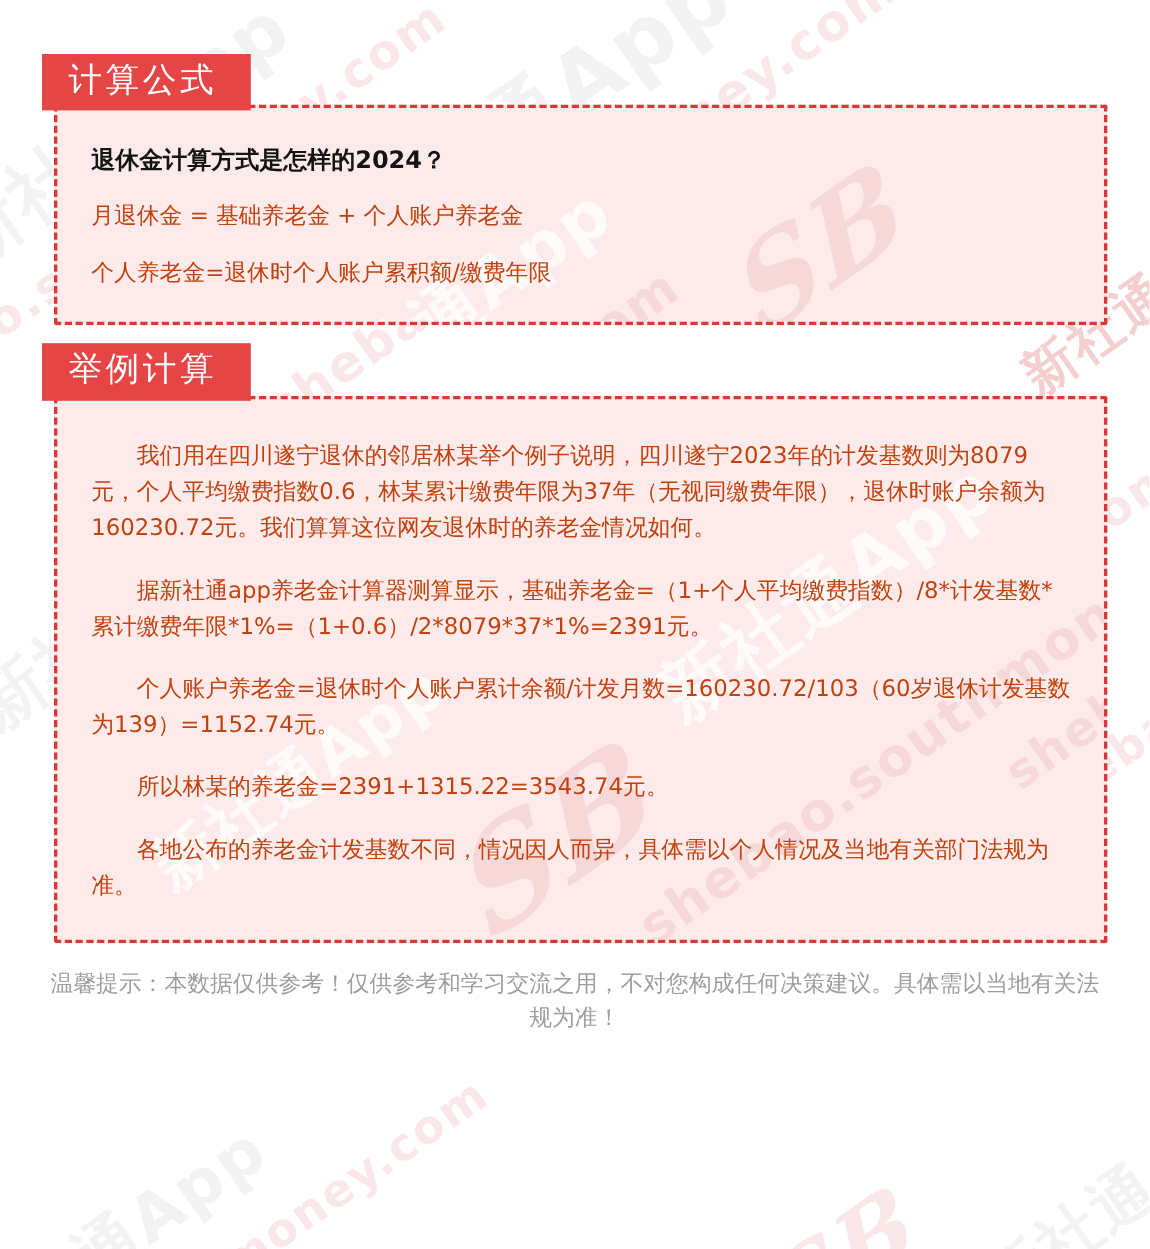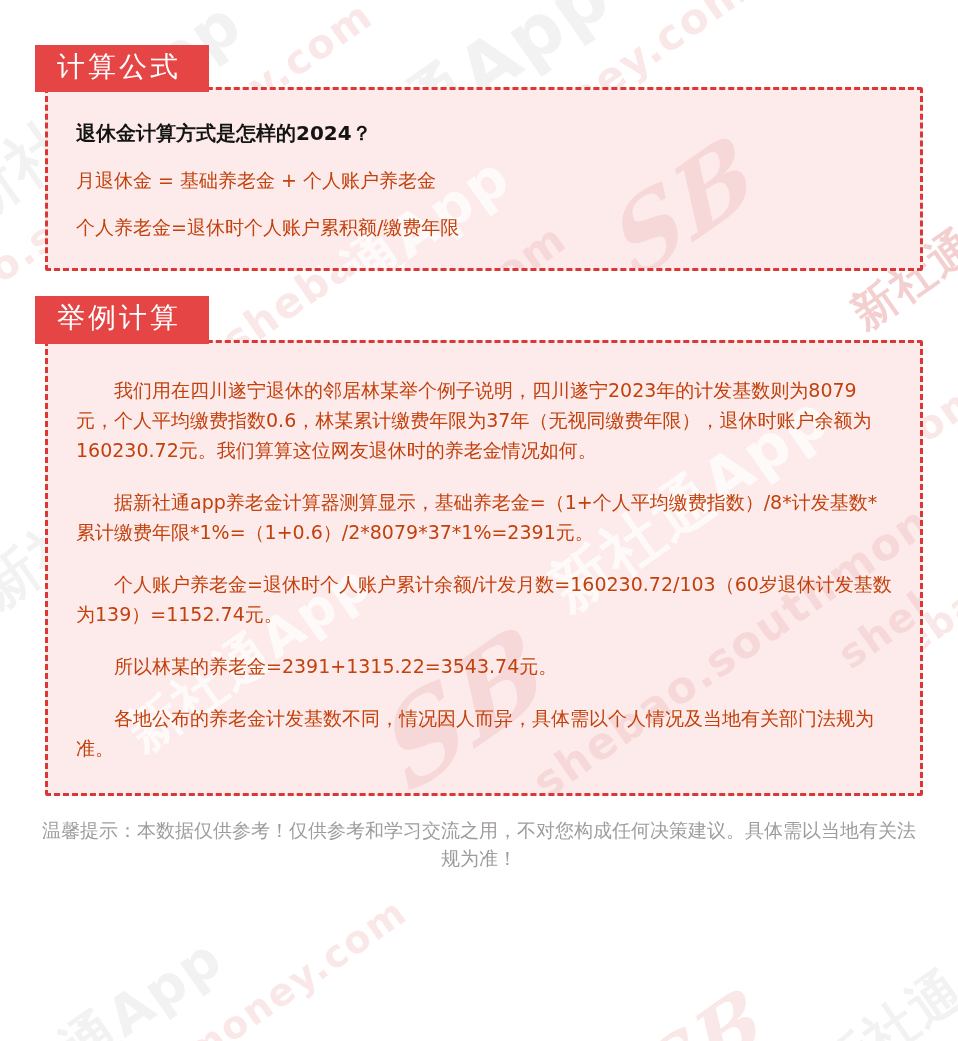--- a/index.html
+++ b/index.html
@@ -41,21 +41,21 @@
     display: inline-block;
     margin-left: 35px;
     background: #e64545;
     color: #ffffff;
     font-size: 28px;
     letter-spacing: 3px;
     padding: 4px 28px 7px 22px;
     line-height: 1.3;
   }
   .badge-1 { margin-top: 45px; }
-  .badge-2 { margin-top: 25px; }
+  .badge-2 { margin-top: 15px; }
   
   .box {
     position: relative;
     margin: 0 35px 0 45px;
     border: 3px dashed #da3836;
     background: #fdebeb;
     border-radius: 2px;
   }
   .box-1 { margin-top: -5px; }
   .box-2 { margin-top: -4px; }

